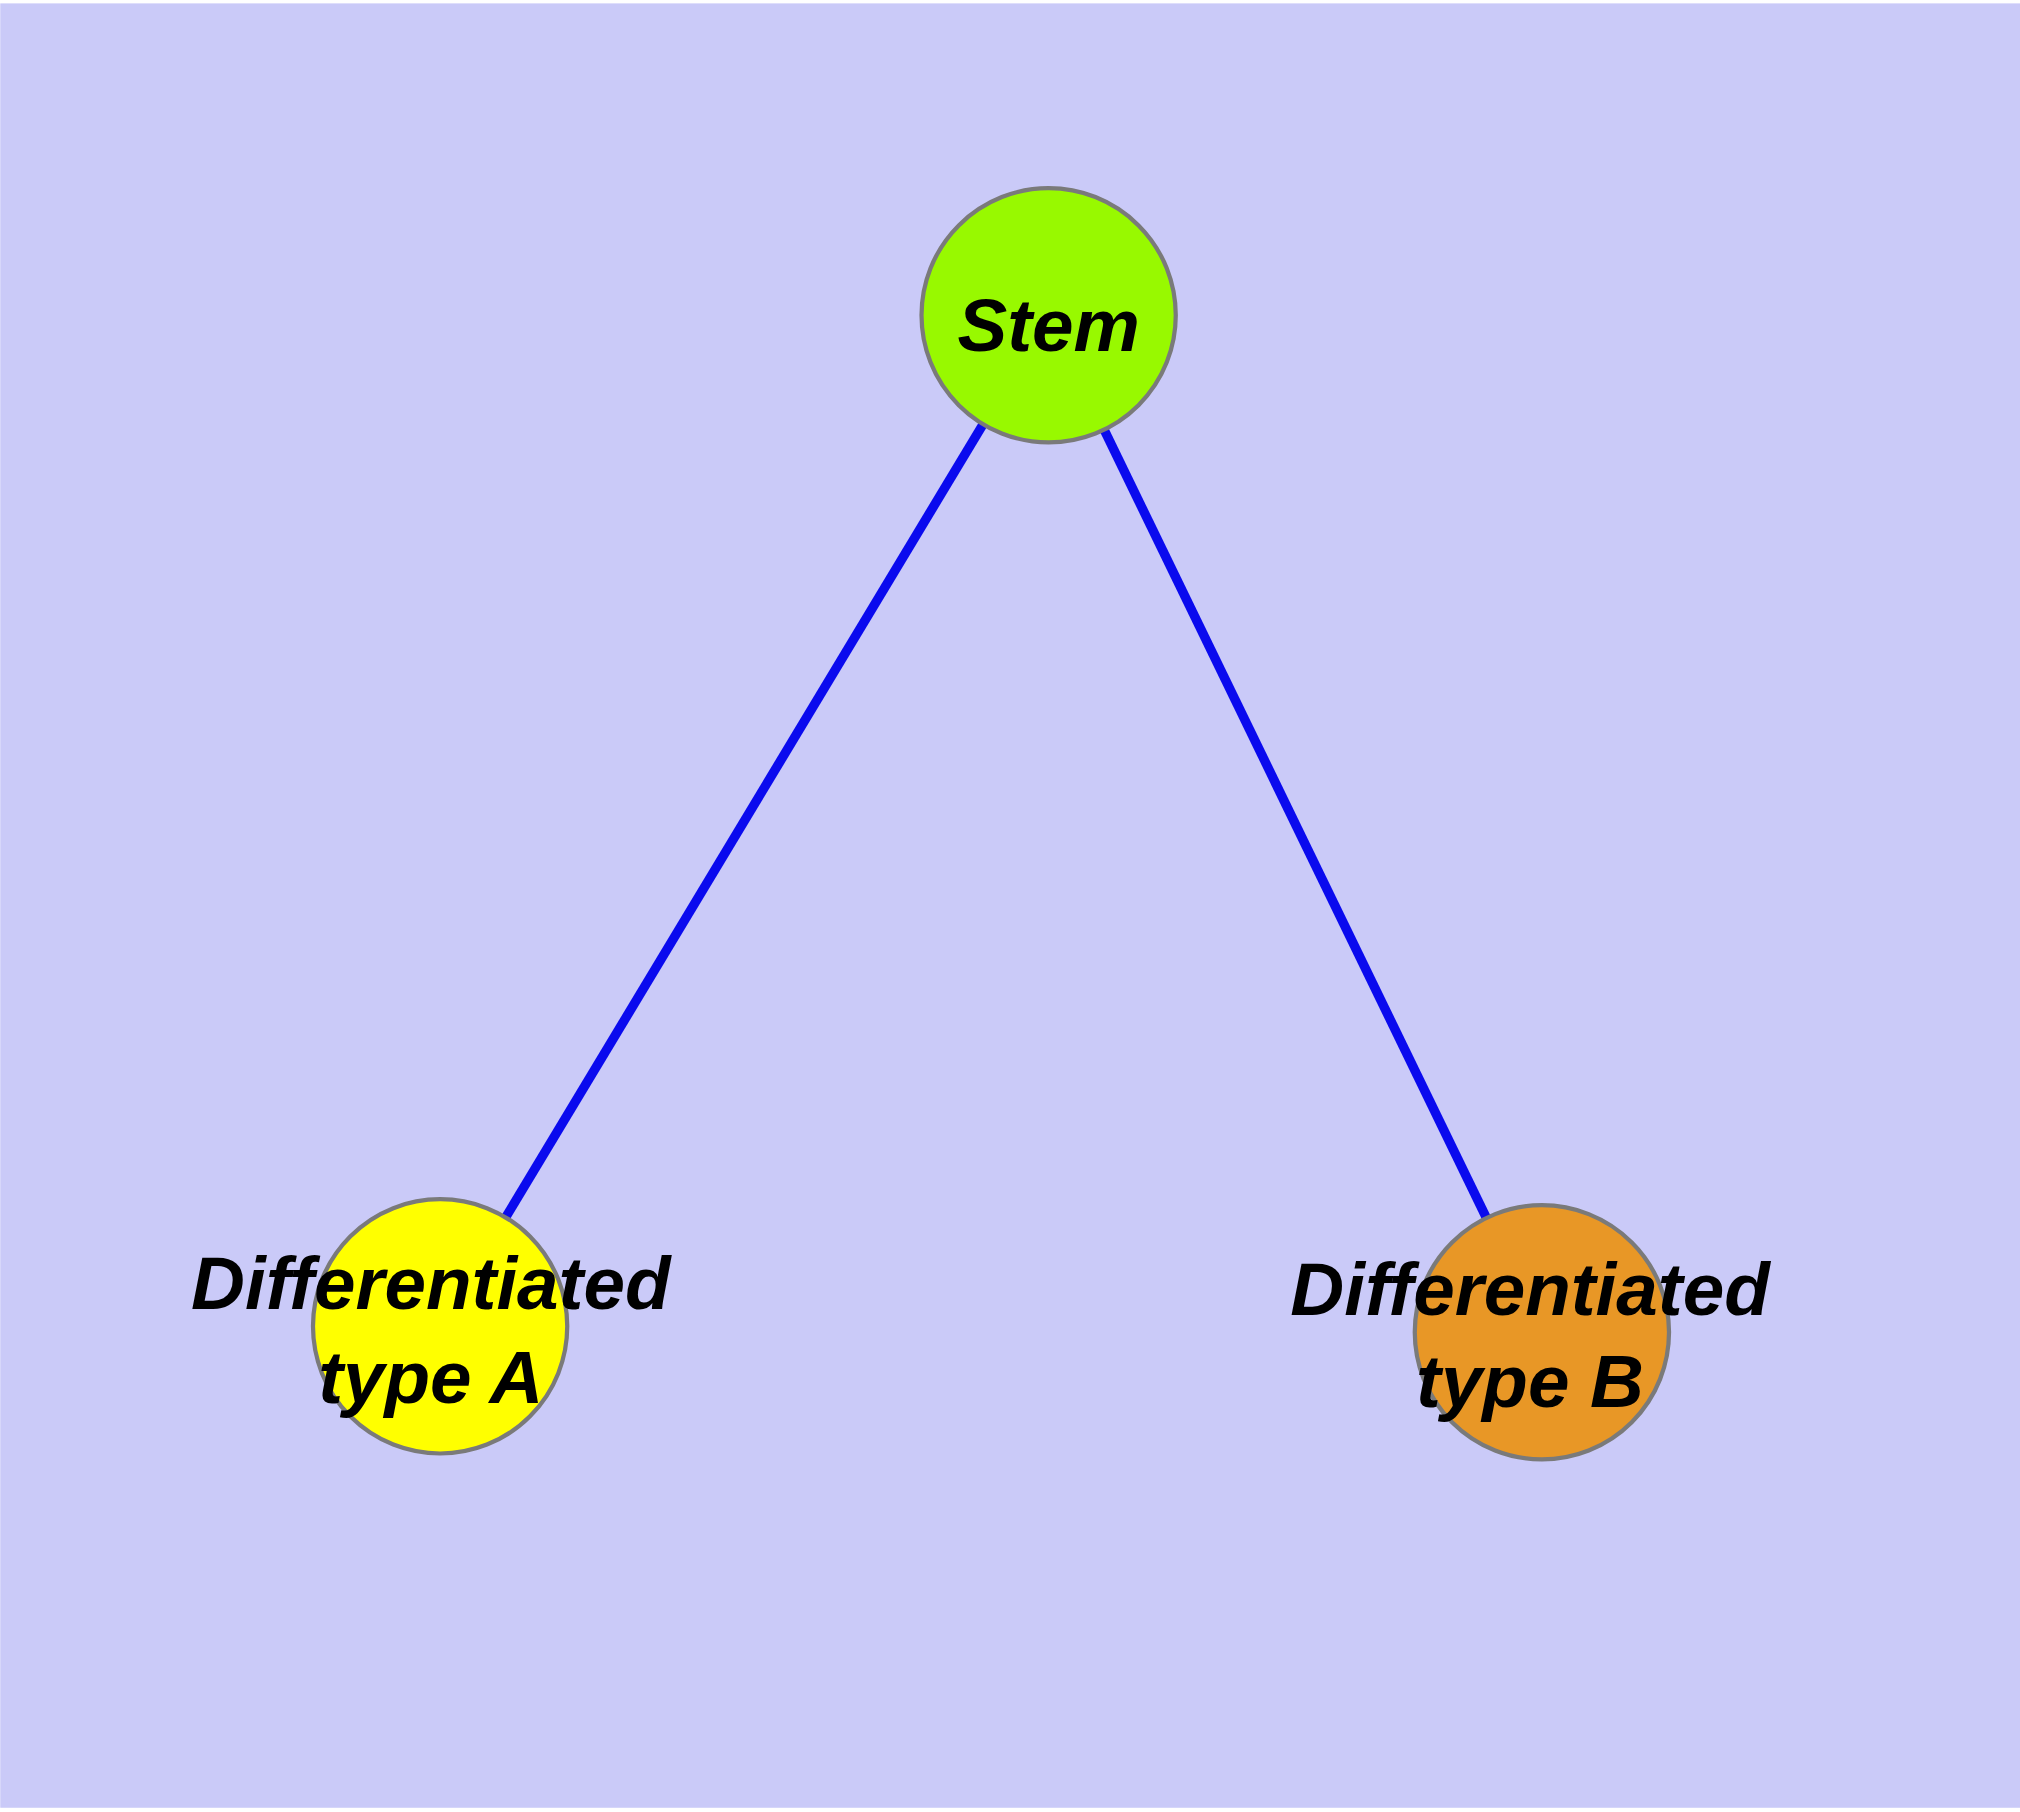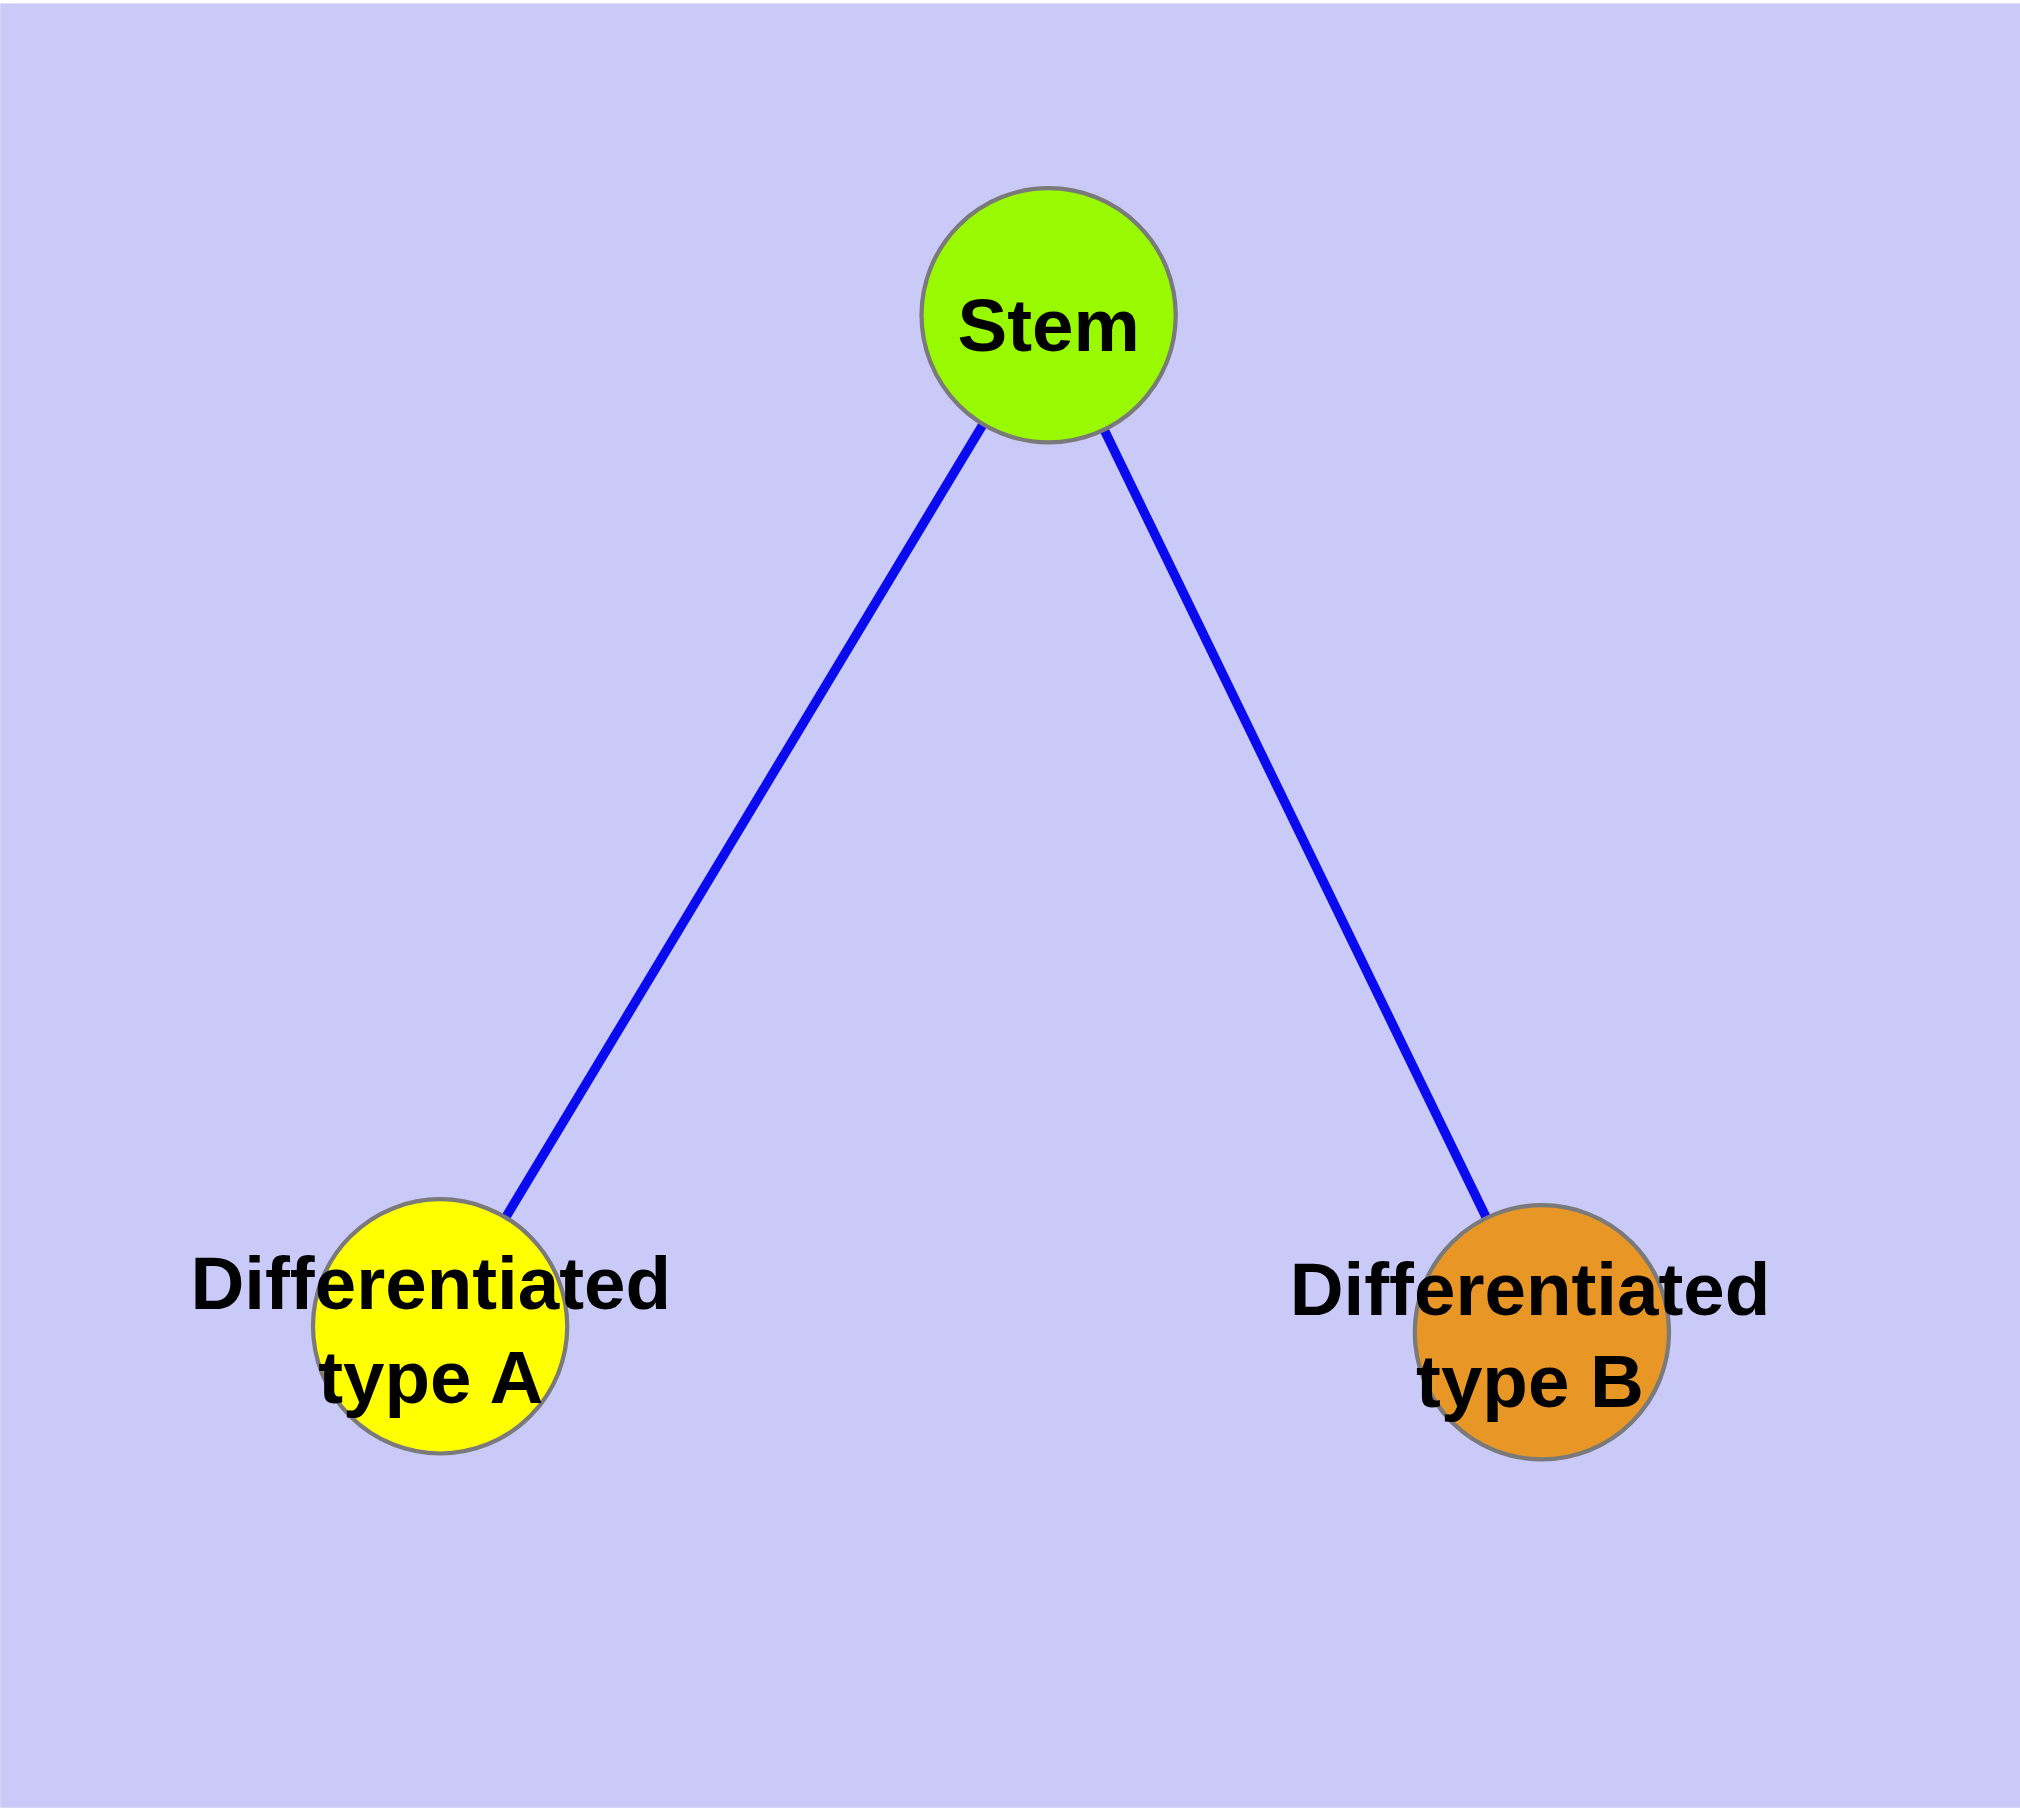--- a/index.html
+++ b/index.html
@@ -7,20 +7,21 @@
     padding: 0;
     width: 2021px;
     height: 1812px;
     background: #ffffff;
     overflow: hidden;
   }
   #stage {
     position: relative;
     width: 1886px;
     height: 1812px;
+    font-style: italic;
   }
   svg { display: block; }
   .edge {
     fill: none;
     stroke-linecap: butt;
   }
   .node-label {
     font-family: "Liberation Sans", sans-serif;
     font-weight: bold;
     font-size: 88px;

